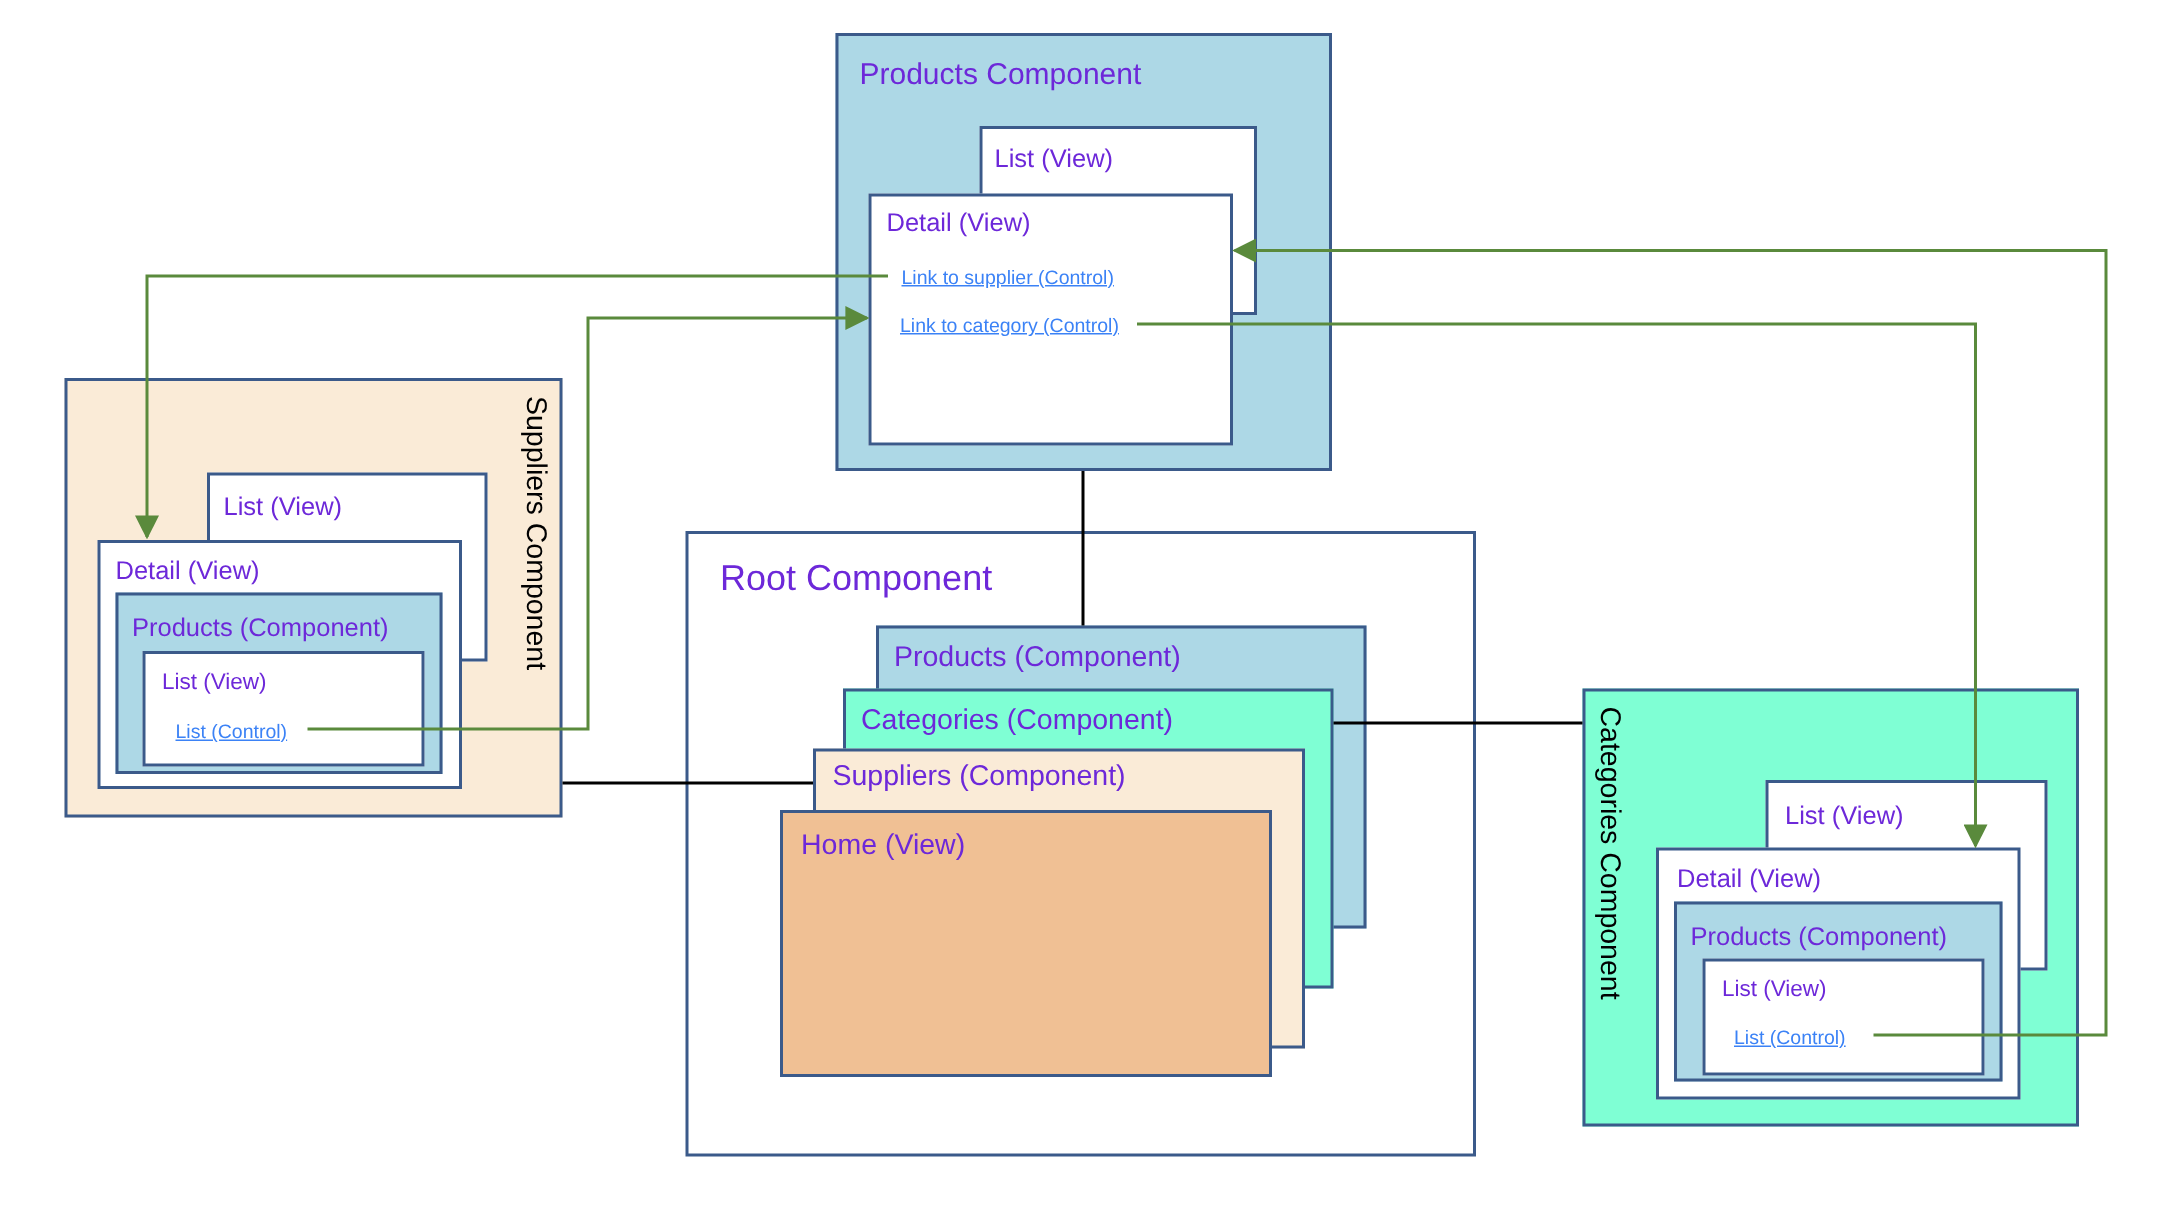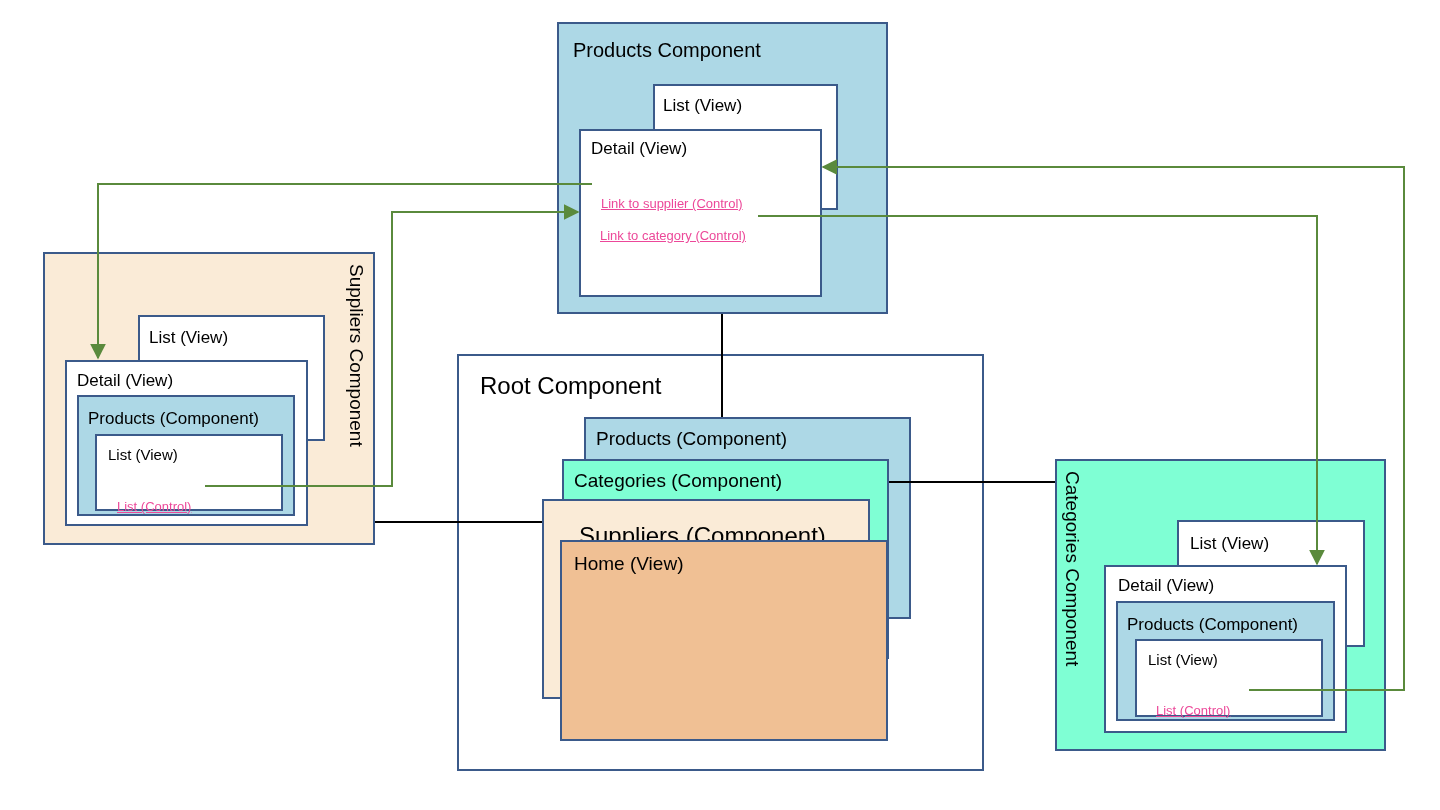--- a/index.html
+++ b/index.html
@@ -3,22 +3,22 @@
 <meta charset="utf-8">
 <style>
   html, body { margin:0; padding:0; background:#ffffff; }
   body { width:1440px; height:810px; position:relative; overflow:hidden; font-family:"Liberation Sans", sans-serif; }
   .box { position:absolute; box-sizing:border-box; border:2px solid #3b5a8a; }
   .blue { background:#add8e6; }
   .white { background:#ffffff; }
   .peach { background:#faebd7; }
   .mint { background:#7fffd4; }
   .orange { background:#f0c094; }
-  .lbl { position:absolute; color:#000000; white-space:nowrap; }
-  .link { position:absolute; color:#ec4899; text-decoration:underline; white-space:nowrap; font-size:13px;margin-top:19px; }
+  .lbl { position:absolute; color:#6d28d9; white-space:nowrap; }
+  .link { position:absolute; color:#3b82f6; text-decoration:underline; white-space:nowrap; font-size:13px; }
   .vert { position:absolute; writing-mode:vertical-rl; color:#000; font-size:19px; white-space:nowrap; }
   svg.wires { position:absolute; left:0; top:0; width:1440px; height:810px; pointer-events:none; }
 </style>
 </head>
 <body>
 
 <div class="box blue" style="left:557px;top:22px;width:331px;height:292px;">
   <span class="lbl" style="left:14px;top:15px;font-size:20px;">Products Component</span>
 </div>
 <div class="box white" style="left:653px;top:84px;width:185px;height:126px;">
@@ -50,23 +50,23 @@
 <div class="box white" style="left:457px;top:354px;width:527px;height:417px;">
   <span class="lbl" style="left:21px;top:16px;font-size:24px;">Root Component</span>
 </div>
 <div class="box blue" style="left:584px;top:417px;width:327px;height:202px;">
   <span class="lbl" style="left:10px;top:9px;font-size:19px;">Products (Component)</span>
 </div>
 <div class="box mint" style="left:562px;top:459px;width:327px;height:200px;">
   <span class="lbl" style="left:10px;top:9px;font-size:19px;">Categories (Component)</span>
 </div>
 <div class="box peach" style="left:542px;top:499px;width:328px;height:200px;">
-  <span class="lbl" style="left:11px;top:21px;font-size:24px;margin-left:24px;">Suppliers (Component)</span>
+  <span class="lbl" style="left:11px;top:6px;font-size:19px;">Suppliers (Component)</span>
 </div>
-<div class="box orange" style="left:520px;top:540px;width:328px;height:201px;margin-left:40px;">
+<div class="box orange" style="left:520px;top:540px;width:328px;height:178px;">
   <span class="lbl" style="left:12px;top:11px;font-size:19px;">Home (View)</span>
 </div>
 
 <div class="box mint" style="left:1055px;top:459px;width:331px;height:292px;">
   <span class="vert" style="left:4px;top:10px;">Categories Component</span>
 </div>
 <div class="box white" style="left:1177px;top:520px;width:188px;height:127px;">
   <span class="lbl" style="left:11px;top:12px;font-size:17px;">List (View)</span>
 </div>
 <div class="box white" style="left:1104px;top:565px;width:243px;height:168px;">

